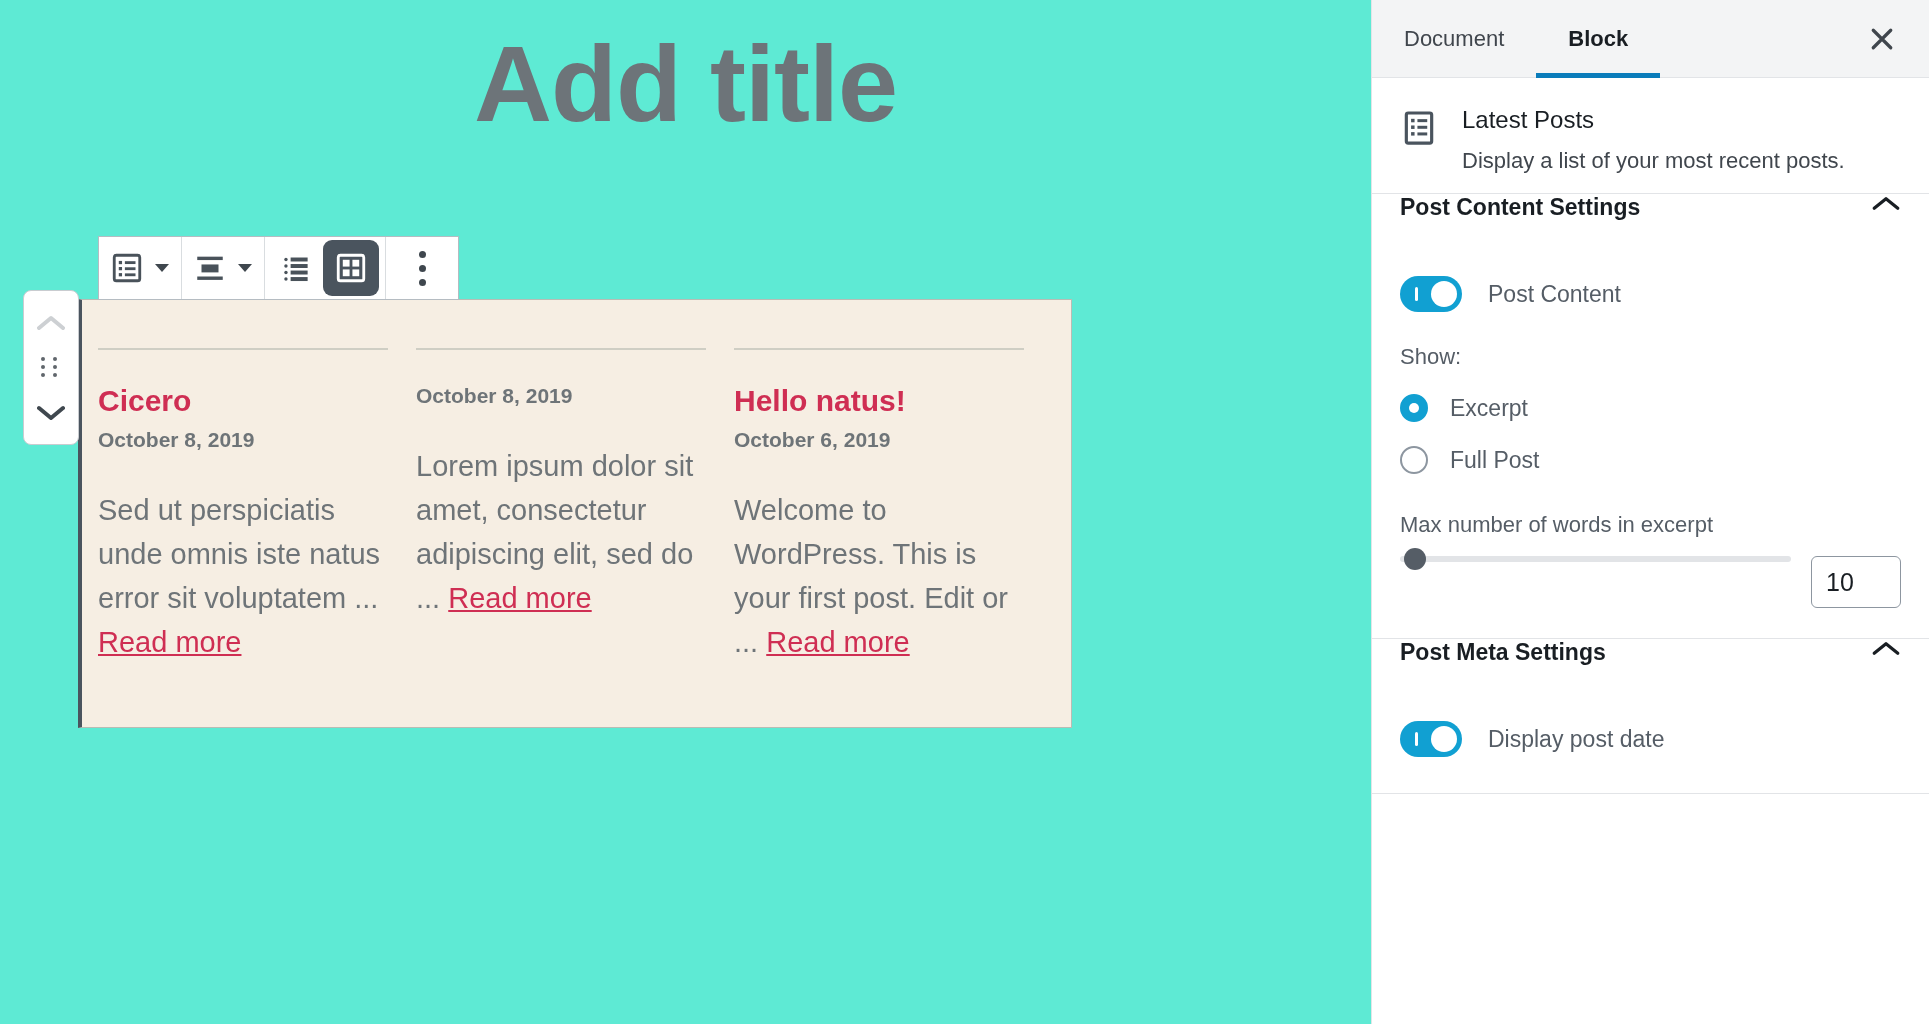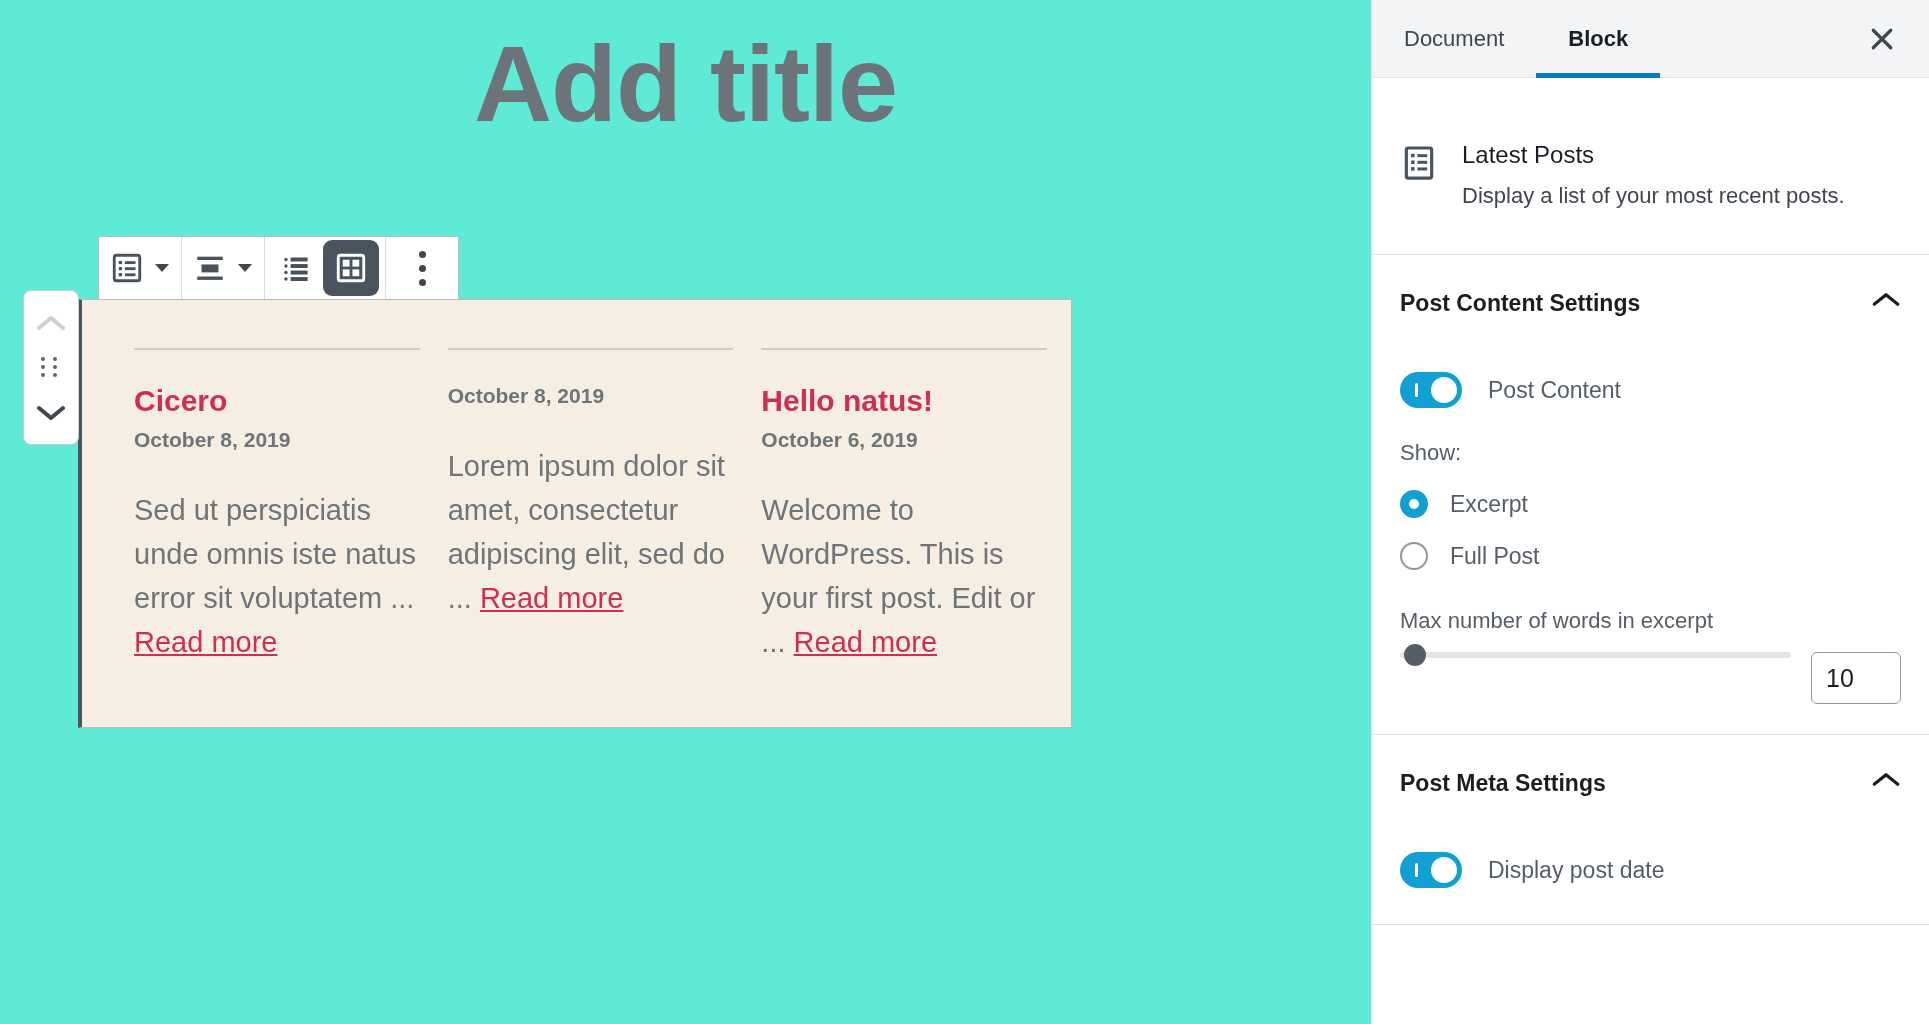--- a/index.html
+++ b/index.html
@@ -120,21 +120,20 @@
     width: 994px; height: 429px;
     border: 1px solid #b9bcb4;
     border-left: 4px solid #4a545e;
     background: #f6eee3;
     z-index: 2;
   }
   .lp-inner {
     display: flex;
     padding: 48px 24px 0 16px;
     gap: 28px;
-    margin-left: 36px;
   }
   .lp-col { width: 290px; }
   .lp-rule { height: 2px; background: #cfcec4; margin-bottom: 34px; }
   .lp-heading {
     font-size: 30px; font-weight: bold;
     color: #cf2e53;
     line-height: 1.1; margin-bottom: 11px;
     cursor: pointer;
   }
   .lp-date {
@@ -152,21 +151,20 @@
   }
 
   
   .sidebar {
     width: 558px; height: 1024px;
     background: #ffffff;
     border-left: 1px solid #e2e4e7;
     flex: none;
     display: flex; flex-direction: column;
     position: relative;
-    gap: 35px;
   }
   .sb-tabs {
     height: 78px;
     background: #f3f4f5;
     border-bottom: 1px solid #e2e4e7;
     display: flex; align-items: stretch;
     position: relative;
     flex: none;
   }
   .sb-tab {
@@ -184,21 +182,21 @@
   }
   .sb-close {
     position: absolute; right: 12px; top: 0;
     width: 70px; height: 78px;
     display: flex; align-items: center; justify-content: center;
     background: transparent; border: none; cursor: pointer;
   }
 
   .sb-blockinfo {
     display: flex; gap: 22px;
-    padding: 28px 30px 43px 28px;
+    padding: 28px 30px 17px 28px;
     border-bottom: 1px solid #e2e4e7;
   }
   .sb-blockicon { flex: none; width: 40px; padding-top: 3px; color: #4a545e; }
   .sb-blockname { font-size: 24px; color: #191e23; margin-bottom: 12px; }
   .sb-blockdesc { font-size: 22px; line-height: 1.38; color: #40464d; }
 
   .sb-panel { border-bottom: 1px solid #e2e4e7; padding: 0 28px 30px 28px; }
   .sb-panel-head {
     height: 82px;
     display: flex; align-items: flex-start; justify-content: space-between;

